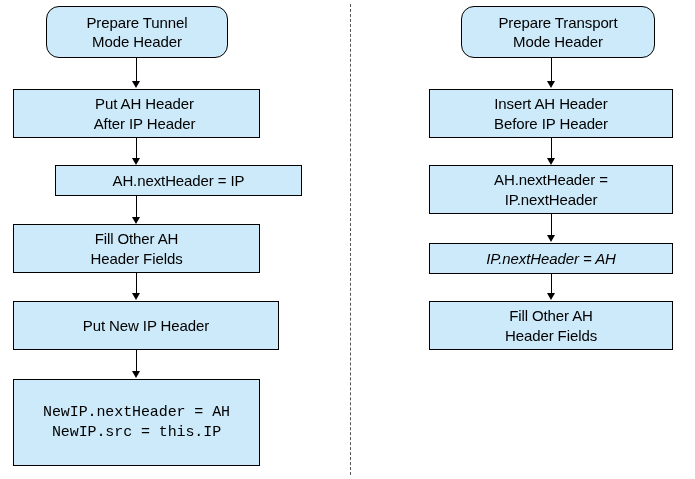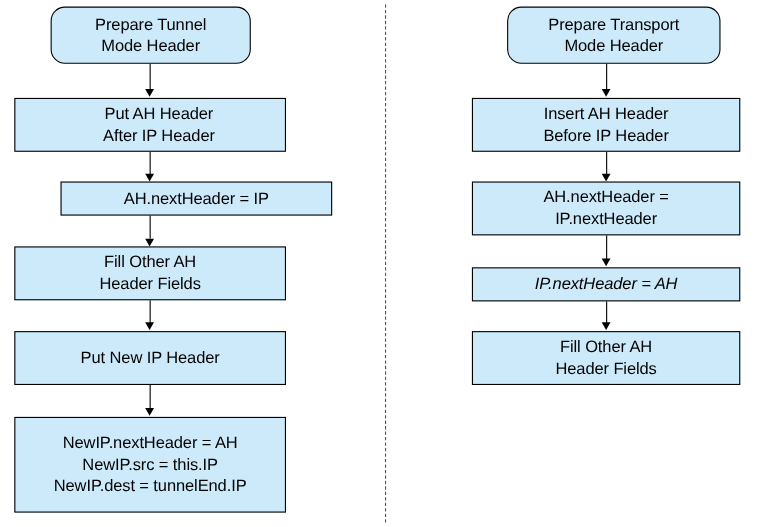--- a/index.html
+++ b/index.html
@@ -89,31 +89,30 @@
   <div class="arrowhead" style="left:132px; top:217px;"></div>
 
   <div class="node" style="left:13px; top:224px; width:247px; height:49px;">
     <span class="line">Fill Other AH</span>
     <span class="line">Header Fields</span>
   </div>
 
   <div class="connector" style="left:136px; top:273px; height:21px;"></div>
   <div class="arrowhead" style="left:132px; top:293px;"></div>
 
-  <div class="node" style="left:13px; top:301px; width:247px; height:49px;gap:16px;">
+  <div class="node" style="left:13px; top:301px; width:266px; height:49px;gap:16px;">
     <span class="line">Put New IP Header</span>
   </div>
 
   <div class="connector" style="left:136px; top:350px; height:22px;"></div>
   <div class="arrowhead" style="left:132px; top:371px;"></div>
 
-  <div class="node" style="left:13px; top:379px; width:247px; height:87px;">
+  <div class="node" style="left:13px; top:379px; width:247px; height:87px;font-family:Liberation Mono, monospace;">
     <span class="line">NewIP.nextHeader = AH</span>
     <span class="line">NewIP.src = this.IP</span>
-    <span class="line">NewIP.dest = tunnelEnd.IP</span>
   </div>
 
   <div class="divider" style="left:350px; top:4px; height:471px;"></div>
 
   <div class="node terminal" style="left:461px; top:6px; width:194px; height:52px;">
     <span class="line">Prepare Transport</span>
     <span class="line">Mode Header</span>
   </div>
 
   <div class="connector" style="left:551px; top:58px; height:24px;"></div>

